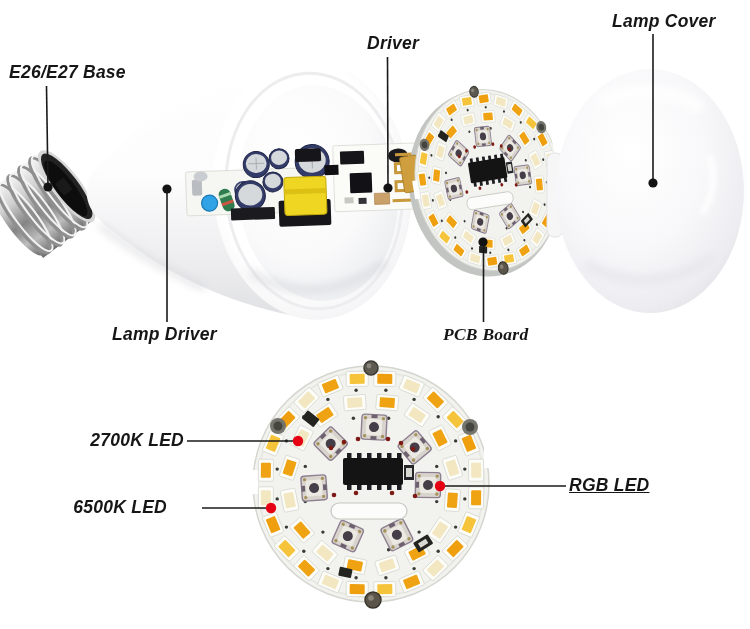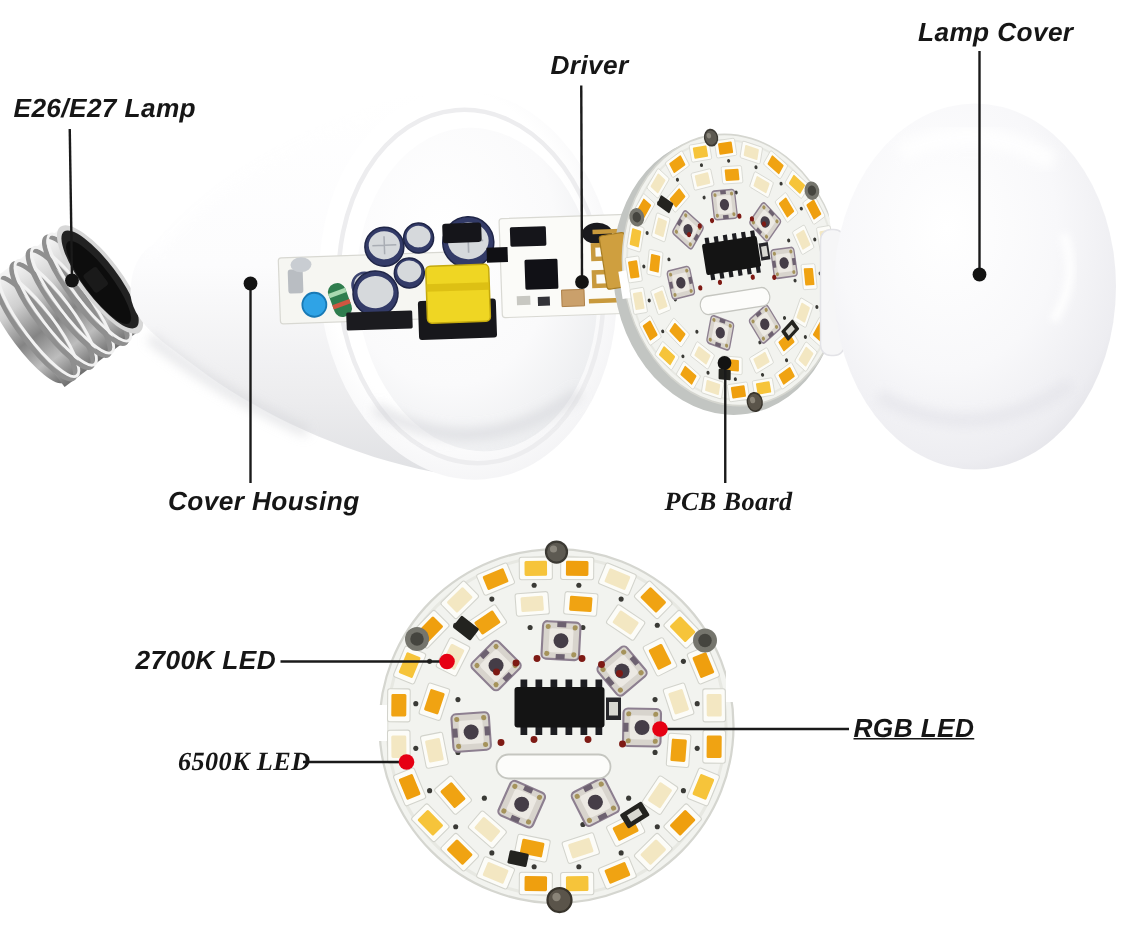--- a/index.html
+++ b/index.html
@@ -7,21 +7,21 @@
          font-family:"Liberation Sans",sans-serif;}
   .stage svg{position:absolute;left:0;top:0;}
   .lbl{position:absolute;font-style:italic;font-weight:600;font-size:17.5px;line-height:1.2;
        color:#161616;letter-spacing:.25px;white-space:nowrap;}
   .lbl-e26{left:9px;top:62px;}
   .lbl-driver{left:367px;top:33px;}
   .lbl-cover{left:612px;top:11px;text-align:center;}
   .lbl-housing{left:112px;top:324px;}
   .lbl-pcb{left:443px;top:324px;font-family:Liberation Serif, serif;}
   .lbl-2700k{right:566px;top:430px;}
-  .lbl-6500k{right:543px;top:497px;font-family:Liberation Serif, serif;}
+  .lbl-6500k{right:583px;top:497px;}
   .lbl-rgb{left:569px;top:475px;text-decoration:underline;}
 </style>
 </head>
 <body>
 
 <div class="stage">
 
 <svg width="750" height="629" viewBox="0 0 750 629">
   <defs>
     <linearGradient id="metalGrad" x1="0" y1="0" x2="0" y2="1">
@@ -501,22 +501,22 @@
     <circle cx="653" cy="183" r="4.6"></circle>
     <circle cx="483" cy="242" r="4.6"></circle>
   </g>
   <g fill="#e60013">
     <circle cx="298" cy="441" r="5.2"></circle>
     <circle cx="271" cy="508" r="5.2"></circle>
     <circle cx="440" cy="486" r="5.2"></circle>
   </g>
 </svg>
 
-<div class="lbl lbl-e26">E26/E27 Lamp</div>
+<div class="lbl lbl-e26">E26/E27 Base</div>
 <div class="lbl lbl-driver">Driver</div>
 <div class="lbl lbl-cover">Lamp Cover</div>
-<div class="lbl lbl-housing">Cover Housing</div>
+<div class="lbl lbl-housing">Lamp Driver</div>
 <div class="lbl lbl-pcb">PCB Board</div>
 <div class="lbl lbl-2700k">2700K LED</div>
 <div class="lbl lbl-6500k">6500K LED</div>
 <div class="lbl lbl-rgb">RGB LED</div>
 
 </div>
 
 </body></html>

